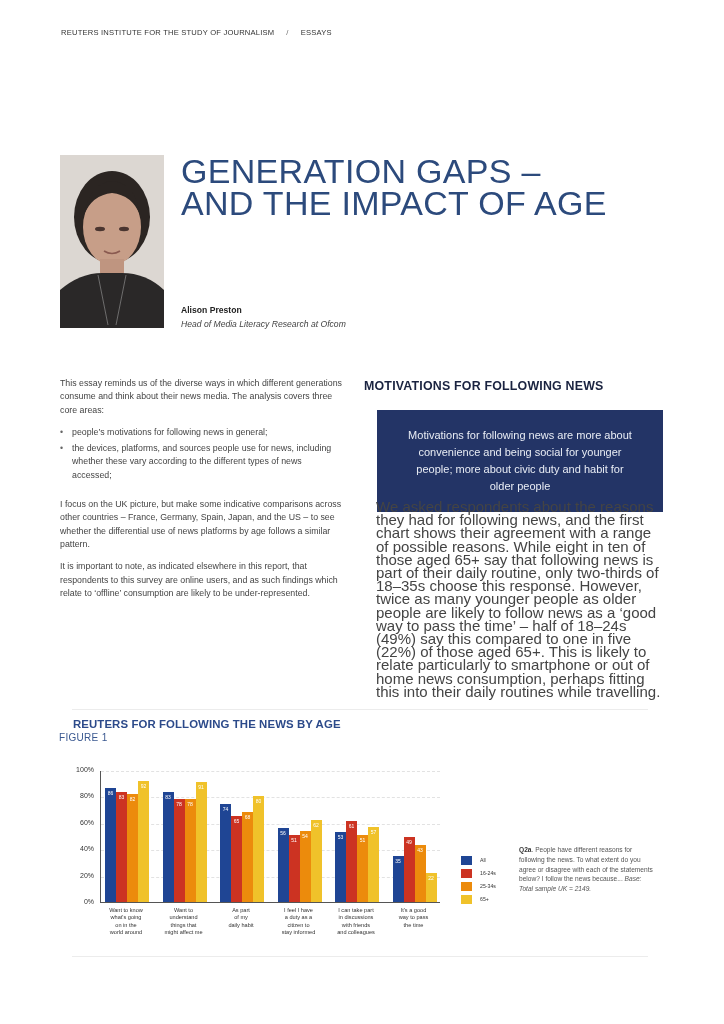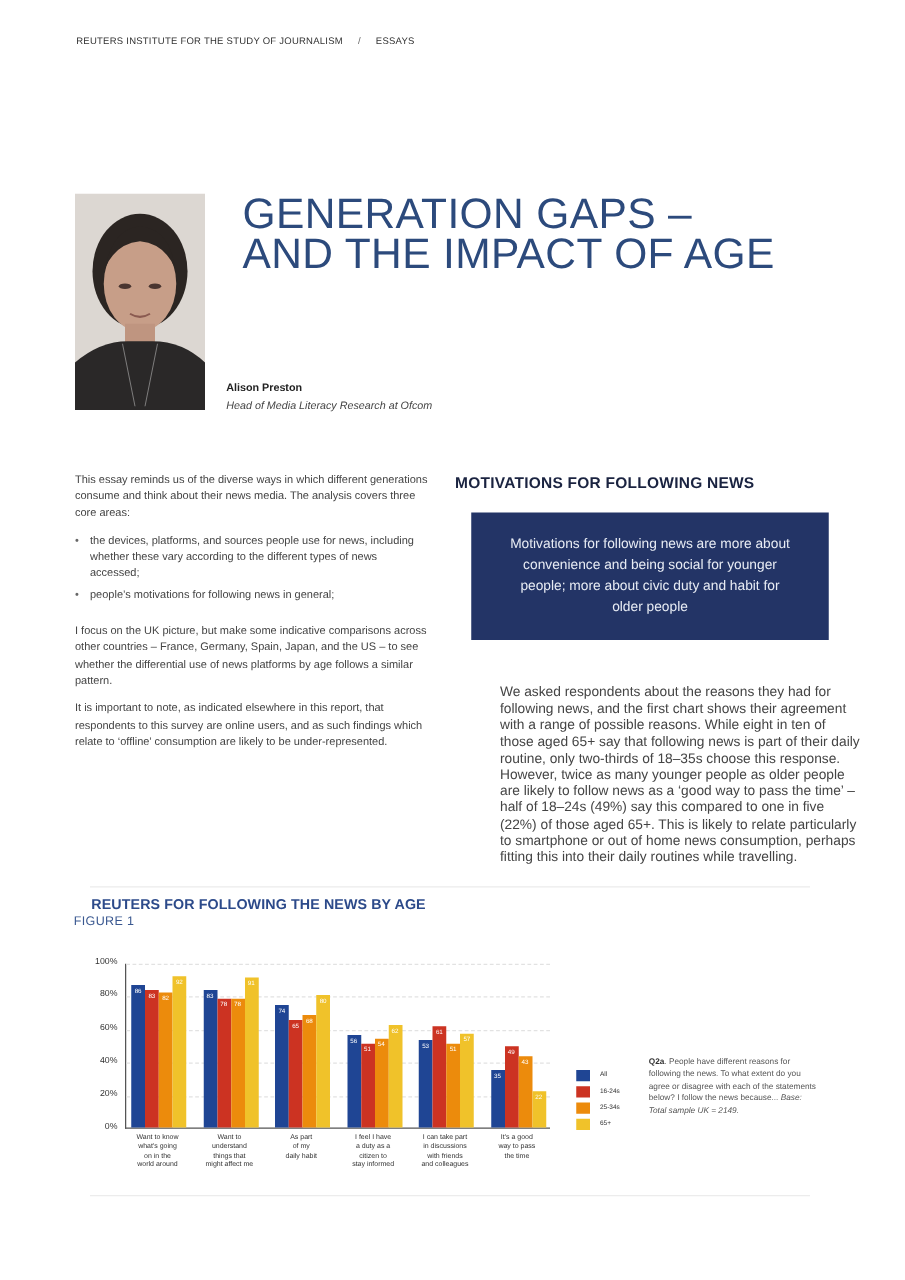--- a/index.html
+++ b/index.html
@@ -4,37 +4,37 @@
 <style>
   * { box-sizing: border-box; margin: 0; padding: 0; }
   html, body { width: 724px; height: 1024px; background: #ffffff; overflow: hidden; }
   body { position: relative; font-family: "Liberation Sans", sans-serif; color: #444; }
 
   .running-head { position: absolute; left: 61px; top: 28px; font-size: 7.6px; color: #333; letter-spacing: 0.2px; }
   .running-head .sep { margin: 0 12px; color: #666; }
 
   .portrait { position: absolute; left: 60px; top: 155px; width: 104px; height: 173px; background: #d9d4cf; overflow: hidden; }
 
-  .title { position: absolute; left: 194px; top: 155px; width: 460px; color: #2c4a7c; font-family: "Liberation Sans", sans-serif; font-weight: normal; font-size: 34px; line-height: 32px; letter-spacing: 0.3px; }
+  .title { position: absolute; left: 181px; top: 155px; width: 460px; color: #2c4a7c; font-family: "Liberation Sans", sans-serif; font-weight: normal; font-size: 34px; line-height: 32px; letter-spacing: 0.3px; }
   .title div { white-space: nowrap; }
 
   .author-name { position: absolute; left: 181px; top: 305px; font-size: 8.6px; font-weight: bold; color: #222; text-align: center; }
   .author-role { position: absolute; left: 181px; top: 319px; font-size: 8.6px; font-style: italic; color: #444; }
 
   .left-col { position: absolute; left: 60px; top: 377px; width: 283px; font-size: 8.8px; line-height: 13.3px; color: #444; }
   .left-col p { margin-bottom: 9px; }
   .left-col ul { list-style: none; margin-bottom: 16px; }
   .left-col li { position: relative; padding-left: 12px; margin-bottom: 3px; }
   .left-col li::before { content: "•"; position: absolute; left: 0; top: 0; color: #666; }
 
   .section-head { position: absolute; left: 364px; top: 379px; font-size: 12.4px; font-weight: bold; color: #1a2340; letter-spacing: 0.2px; }
 
   .callout { position: absolute; left: 377px; top: 410px; width: 286px; height: 102px; background: #233466; color: #e8ecf4; font-size: 11px; line-height: 17px; text-align: center; display: flex; align-items: center; justify-content: center; padding: 0 26px; }
 
-  .right-col { position: absolute; left: 376px; top: 548px; width: 290px; font-size: 11px; line-height: 13.2px; color: #444; margin-left: 24px; }
+  .right-col { position: absolute; left: 376px; top: 500px; width: 290px; font-size: 15px; line-height: 13.2px; color: #444; }
 
   .rule { position: absolute; left: 72px; width: 576px; height: 1px; background: #ececec; }
 
   .fig-title { position: absolute; left: 73px; top: 718px; font-size: 11.4px; font-weight: bold; color: #2c4a8a; letter-spacing: 0.1px; }
   .fig-sub { position: absolute; left: 59px; top: 732px; font-size: 10px; color: #3a5890; letter-spacing: 0.3px; }
 
   .chart { position: absolute; left: 70px; top: 766px; width: 380px; height: 175px; }
   .y-tick { position: absolute; left: 0; width: 24px; text-align: right; font-size: 7px; color: #333; }
   .plot { position: absolute; left: 30px; top: 5px; width: 340px; height: 132px; border-left: 1px solid #555; border-bottom: 1px solid #555; }
   .gridline { position: absolute; left: 0; right: 0; height: 0; border-top: 1px dashed #e2e2e2; }
@@ -78,22 +78,22 @@
   <div>GENERATION GAPS –</div>
   <div>AND THE IMPACT OF AGE</div>
 </h1>
 
 <div class="author-name">Alison Preston</div>
 <div class="author-role">Head of Media Literacy Research at Ofcom</div>
 
 <div class="left-col">
   <p>This essay reminds us of the diverse ways in which different generations consume and think about their news media. The analysis covers three core areas:</p>
   <ul>
+    <li>people’s motivations for following news in general;</li>
     <li>the devices, platforms, and sources people use for news, including whether these vary according to the different types of news accessed;</li>
-    <li>people’s motivations for following news in general;</li>
   </ul>
   <p>I focus on the UK picture, but make some indicative comparisons across other countries – France, Germany, Spain, Japan, and the US – to see whether the differential use of news platforms by age follows a similar pattern.</p>
   <p>It is important to note, as indicated elsewhere in this report, that respondents to this survey are online users, and as such findings which relate to ‘offline’ consumption are likely to be under-represented.</p>
 </div>
 
 <h2 class="section-head">MOTIVATIONS FOR FOLLOWING NEWS</h2>
 <div class="callout">
   <span>Motivations for following news are more about convenience and being social for younger people; more about civic duty and habit for older people</span>
 </div>
 <p class="right-col">We asked respondents about the reasons they had for following news, and the first chart shows their agreement with a range of possible reasons. While eight in ten of those aged 65+ say that following news is part of their daily routine, only two-thirds of 18–35s choose this response. However, twice as many younger people as older people are likely to follow news as a ‘good way to pass the time’ – half of 18–24s (49%) say this compared to one in five (22%) of those aged 65+. This is likely to relate particularly to smartphone or out of home news consumption, perhaps fitting this into their daily routines while travelling.</p>

